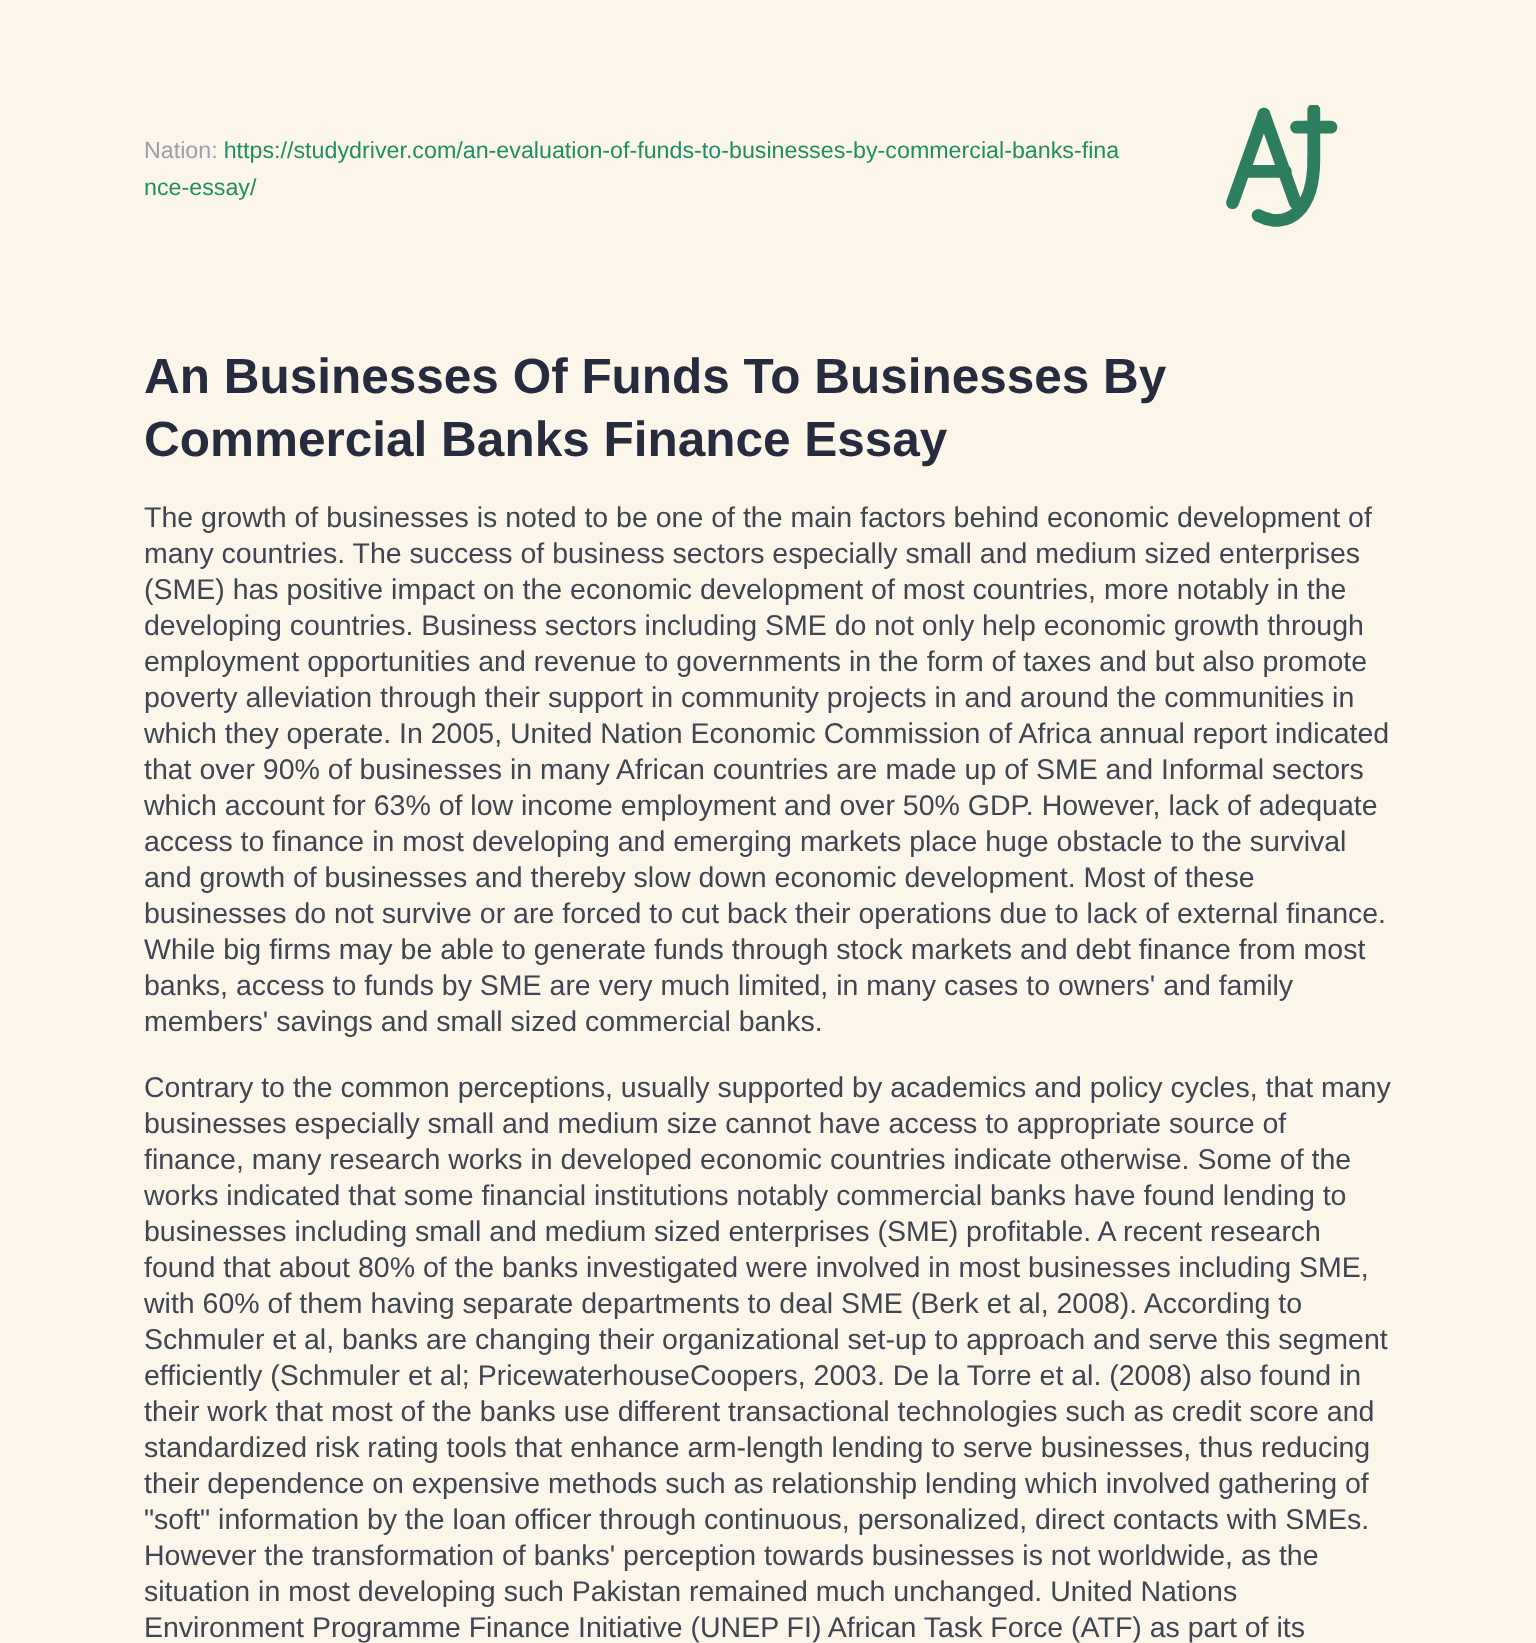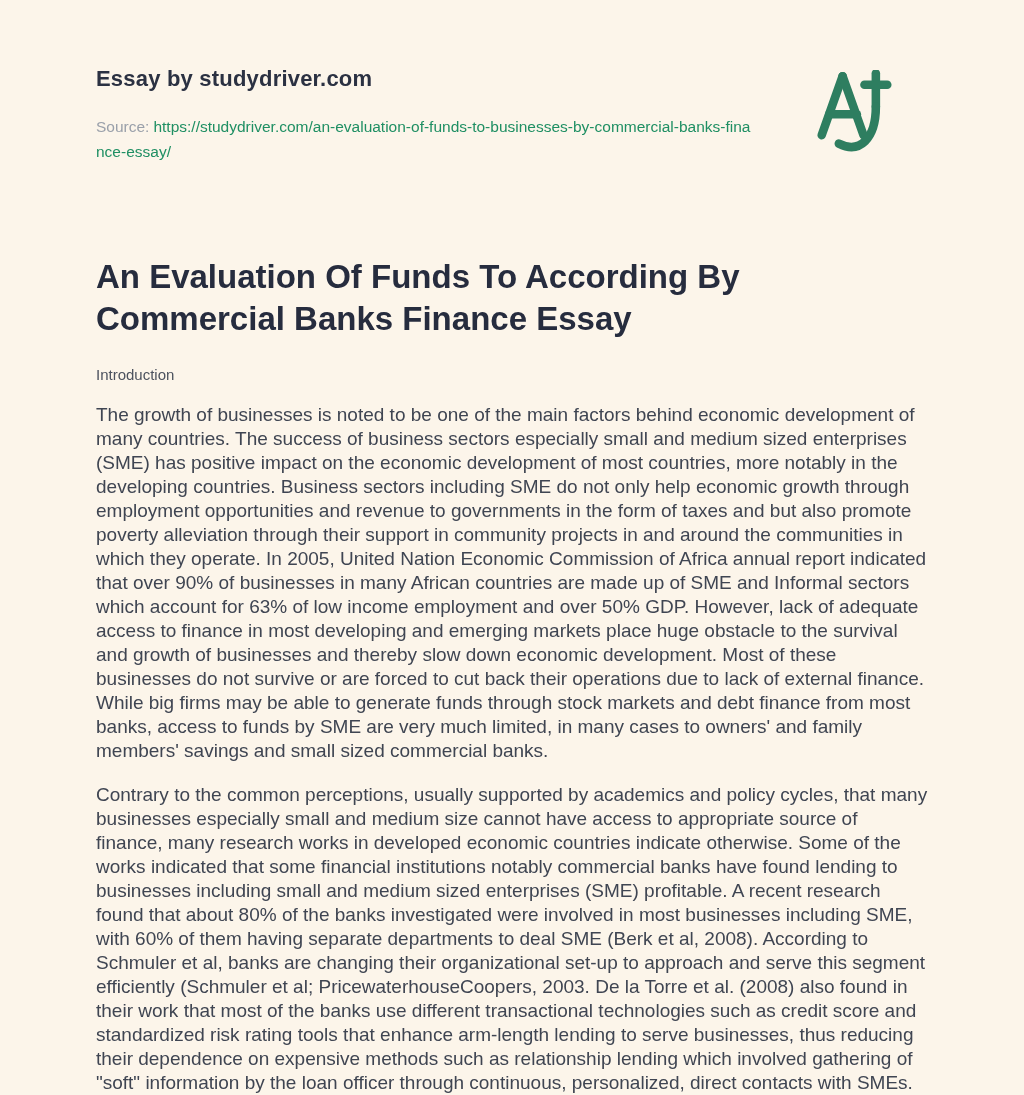--- a/index.html
+++ b/index.html
@@ -65,43 +65,41 @@
     line-height: 24px;
     color: #3f4552;
     max-width: 838px;
   }
 </style>
 </head>
 <body>
 
 <div class="page">
 
-  <div class="header-title">Essay by studydriver.com</div>
 
   <div class="source">
-    <span class="source-label">Source:</span><a class="source-link" href="#">https://studydriver.com/an-evaluation-of-funds-to-businesses-by-commercial-banks-finance-essay/</a>
+    <span class="source-label">Nation:</span><a class="source-link" href="#">https://studydriver.com/an-evaluation-of-funds-to-businesses-by-commercial-banks-finance-essay/</a>
   </div>
 
   <div class="logo">
     <svg width="76" height="96" viewBox="0 0 80 100" xmlns="http://www.w3.org/2000/svg">
       <g stroke="#2e7e60" stroke-width="9" fill="none" stroke-linecap="round" stroke-linejoin="round">
 
         <path d="M6 68 L28 6"></path>
         <path d="M28 6 L50 68"></path>
         <path d="M14 46 L43 46"></path>
 
         <path d="M63 3 L63 38"></path>
         <path d="M51 15 L75 15"></path>
 
         <path d="M63 38 C63 72 46 88 24 77"></path>
       </g>
     </svg>
   </div>
 
-  <h1 class="article-title">An Evaluation Of Funds To According By Commercial Banks Finance Essay</h1>
+  <h1 class="article-title">An Businesses Of Funds To Businesses By Commercial Banks Finance Essay</h1>
 
-  <div class="section-label">Introduction</div>
 
   <p class="paragraph">The growth of businesses is noted to be one of the main factors behind economic development of many countries. The success of business sectors especially small and medium sized enterprises (SME) has positive impact on the economic development of most countries, more notably in the developing countries. Business sectors including SME do not only help economic growth through employment opportunities and revenue to governments in the form of taxes and but also promote poverty alleviation through their support in community projects in and around the communities in which they operate. In 2005, United Nation Economic Commission of Africa annual report indicated that over 90% of businesses in many African countries are made up of SME and Informal sectors which account for 63% of low income employment and over 50% GDP. However, lack of adequate access to finance in most developing and emerging markets place huge obstacle to the survival and growth of businesses and thereby slow down economic development. Most of these businesses do not survive or are forced to cut back their operations due to lack of external finance. While big firms may be able to generate funds through stock markets and debt finance from most banks, access to funds by SME are very much limited, in many cases to owners' and family members' savings and small sized commercial banks.</p>
 
   <p class="paragraph">Contrary to the common perceptions, usually supported by academics and policy cycles, that many businesses especially small and medium size cannot have access to appropriate source of finance, many research works in developed economic countries indicate otherwise. Some of the works indicated that some financial institutions notably commercial banks have found lending to businesses including small and medium sized enterprises (SME) profitable. A recent research found that about 80% of the banks investigated were involved in most businesses including SME, with 60% of them having separate departments to deal SME (Berk et al, 2008). According to Schmuler et al, banks are changing their organizational set-up to approach and serve this segment efficiently (Schmuler et al; PricewaterhouseCoopers, 2003. De la Torre et al. (2008) also found in their work that most of the banks use different transactional technologies such as credit score and standardized risk rating tools that enhance arm-length lending to serve businesses, thus reducing their dependence on expensive methods such as relationship lending which involved gathering of "soft" information by the loan officer through continuous, personalized, direct contacts with SMEs. However the transformation of banks' perception towards businesses is not worldwide, as the situation in most developing such Pakistan remained much unchanged. United Nations Environment Programme Finance Initiative (UNEP FI) African Task Force (ATF) as part of its mandate to support sustainable financial practice in Africa, commissioned a research through discus</p>
 
 </div>
 
 </body></html>

